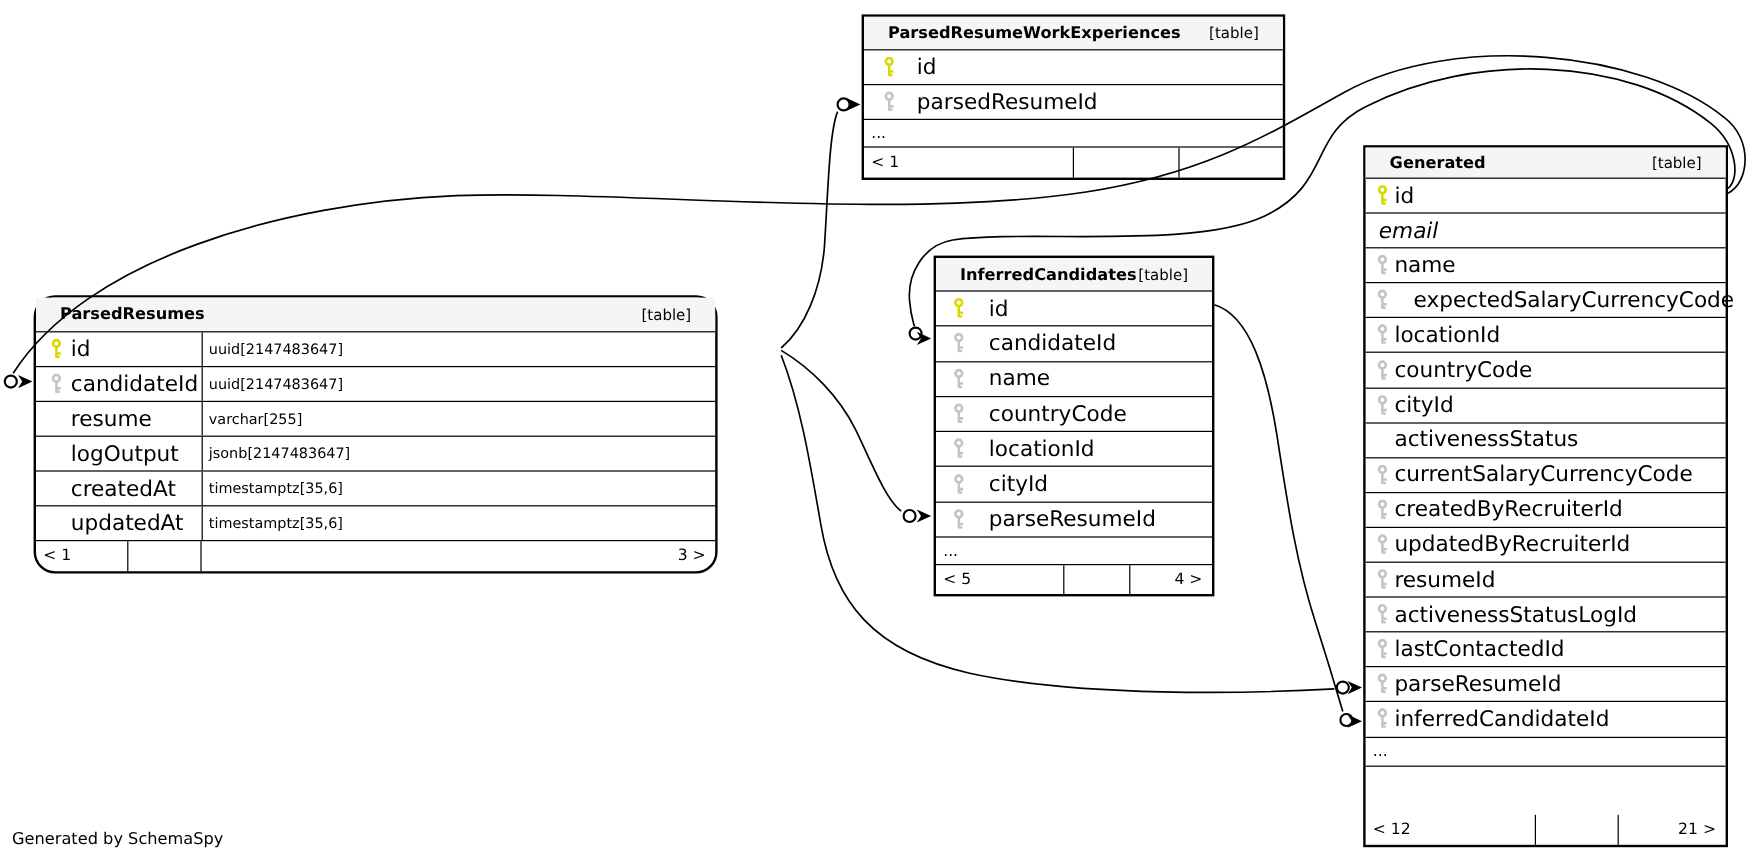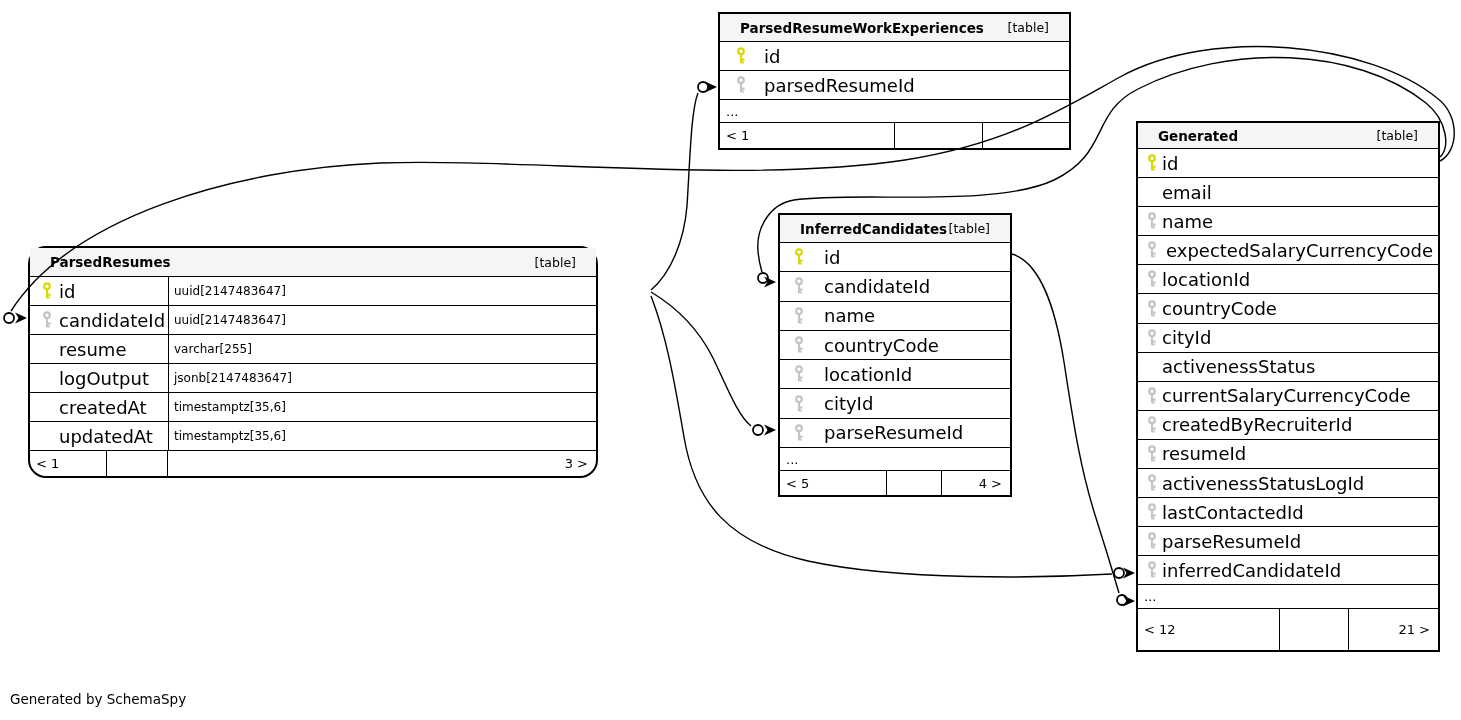--- a/index.html
+++ b/index.html
@@ -169,35 +169,35 @@
           <span class="ttag">[table]</span>
         </div>
         <div class="trow" style="height: 29.1px;">
           <span class="keycell" style="left: 9px;"><svg width="11" height="18" viewBox="0 0 11 18">
               <circle cx="5" cy="4.2" r="2.8" fill="none" stroke="#d9d900" stroke-width="2.2"></circle>
               <path d="M5 7.2 L5 16.3 M5 12.6 L8.6 12.6 M5 15.5 L7.8 15.5" stroke="#d9d900" stroke-width="2.1" fill="none"></path>
             </svg></span>
           <span class="colname" style="left: 24px;">id</span>
         </div>
         <div class="trow" style="height: 29.1px;">
-          <span class="colname" style="left: 24px;">email</span>
+          <span class="colname" style="left: 11px; font-style: italic;">email</span>
         </div>
         <div class="trow" style="height: 29.1px;">
           <span class="keycell" style="left: 9px;"><svg width="11" height="18" viewBox="0 0 11 18">
               <circle cx="5" cy="4.2" r="2.8" fill="none" stroke="#c4c4c4" stroke-width="2.2"></circle>
               <path d="M5 7.2 L5 16.3 M5 12.6 L8.6 12.6 M5 15.5 L7.8 15.5" stroke="#c4c4c4" stroke-width="2.1" fill="none"></path>
             </svg></span>
           <span class="colname" style="left: 24px;">name</span>
         </div>
         <div class="trow" style="height: 29.1px;">
           <span class="keycell" style="left: 9px;"><svg width="11" height="18" viewBox="0 0 11 18">
               <circle cx="5" cy="4.2" r="2.8" fill="none" stroke="#c4c4c4" stroke-width="2.2"></circle>
               <path d="M5 7.2 L5 16.3 M5 12.6 L8.6 12.6 M5 15.5 L7.8 15.5" stroke="#c4c4c4" stroke-width="2.1" fill="none"></path>
             </svg></span>
-          <span class="colname" style="left: 28px;">expectedSalaryCurrencyCode</span>
+          <span class="colname" style="left: 40px;">expectedSalaryCurrencyCode</span>
         </div>
         <div class="trow" style="height: 29.1px;">
           <span class="keycell" style="left: 9px;"><svg width="11" height="18" viewBox="0 0 11 18">
               <circle cx="5" cy="4.2" r="2.8" fill="none" stroke="#c4c4c4" stroke-width="2.2"></circle>
               <path d="M5 7.2 L5 16.3 M5 12.6 L8.6 12.6 M5 15.5 L7.8 15.5" stroke="#c4c4c4" stroke-width="2.1" fill="none"></path>
             </svg></span>
           <span class="colname" style="left: 24px;">locationId</span>
         </div>
         <div class="trow" style="height: 29.1px;">
           <span class="keycell" style="left: 9px;"><svg width="11" height="18" viewBox="0 0 11 18">
@@ -228,20 +228,27 @@
               <circle cx="5" cy="4.2" r="2.8" fill="none" stroke="#c4c4c4" stroke-width="2.2"></circle>
               <path d="M5 7.2 L5 16.3 M5 12.6 L8.6 12.6 M5 15.5 L7.8 15.5" stroke="#c4c4c4" stroke-width="2.1" fill="none"></path>
             </svg></span>
           <span class="colname" style="left: 24px;">createdByRecruiterId</span>
         </div>
         <div class="trow" style="height: 29.1px;">
           <span class="keycell" style="left: 9px;"><svg width="11" height="18" viewBox="0 0 11 18">
               <circle cx="5" cy="4.2" r="2.8" fill="none" stroke="#c4c4c4" stroke-width="2.2"></circle>
               <path d="M5 7.2 L5 16.3 M5 12.6 L8.6 12.6 M5 15.5 L7.8 15.5" stroke="#c4c4c4" stroke-width="2.1" fill="none"></path>
             </svg></span>
+          <span class="colname" style="left: 24px;">updatedByRecruiterId</span>
+        </div>
+        <div class="trow" style="height: 29.1px;">
+          <span class="keycell" style="left: 9px;"><svg width="11" height="18" viewBox="0 0 11 18">
+              <circle cx="5" cy="4.2" r="2.8" fill="none" stroke="#c4c4c4" stroke-width="2.2"></circle>
+              <path d="M5 7.2 L5 16.3 M5 12.6 L8.6 12.6 M5 15.5 L7.8 15.5" stroke="#c4c4c4" stroke-width="2.1" fill="none"></path>
+            </svg></span>
           <span class="colname" style="left: 24px;">resumeId</span>
         </div>
         <div class="trow" style="height: 29.1px;">
           <span class="keycell" style="left: 9px;"><svg width="11" height="18" viewBox="0 0 11 18">
               <circle cx="5" cy="4.2" r="2.8" fill="none" stroke="#c4c4c4" stroke-width="2.2"></circle>
               <path d="M5 7.2 L5 16.3 M5 12.6 L8.6 12.6 M5 15.5 L7.8 15.5" stroke="#c4c4c4" stroke-width="2.1" fill="none"></path>
             </svg></span>
           <span class="colname" style="left: 24px;">activenessStatusLogId</span>
         </div>
         <div class="trow" style="height: 29.1px;">
@@ -259,21 +266,21 @@
           <span class="colname" style="left: 24px;">parseResumeId</span>
         </div>
         <div class="trow" style="height: 29.1px;">
           <span class="keycell" style="left: 9px;"><svg width="11" height="18" viewBox="0 0 11 18">
               <circle cx="5" cy="4.2" r="2.8" fill="none" stroke="#c4c4c4" stroke-width="2.2"></circle>
               <path d="M5 7.2 L5 16.3 M5 12.6 L8.6 12.6 M5 15.5 L7.8 15.5" stroke="#c4c4c4" stroke-width="2.1" fill="none"></path>
             </svg></span>
           <span class="colname" style="left: 24px;">inferredCandidateId</span>
         </div>
         <div class="dotsrow" style="height: 24px;">...</div>
-        <div class="tfoot" style="height: 41px;">
+        <div class="tfoot" style="height: 25px; margin-top: 40px;">
           <div class="fcell b fprev" style="width: 142px;">&lt; 12</div>
           <div class="fcell b" style="width: 69px;"></div>
           <div class="fcell fnext" style="flex: 1 1 0%;">21 &gt;</div>
         </div>
       </div>
     </div>
   <svg id="edge-layer" width="1461" height="720" viewBox="0 0 1461 720">
       <g>
         <path d="M 1440 161 C 1458 152 1461 116 1437 98 C 1370 43 1213 26 1120 77 C 1062 109 1008 144 905 160 C 745 184 520 158 380 163 C 235 169 72 216 11 311" fill="none" stroke="#000000" stroke-width="1.4"></path>
         <circle cx="9" cy="318" r="5" fill="#fff" stroke="#000000" stroke-width="1.8"></circle>

